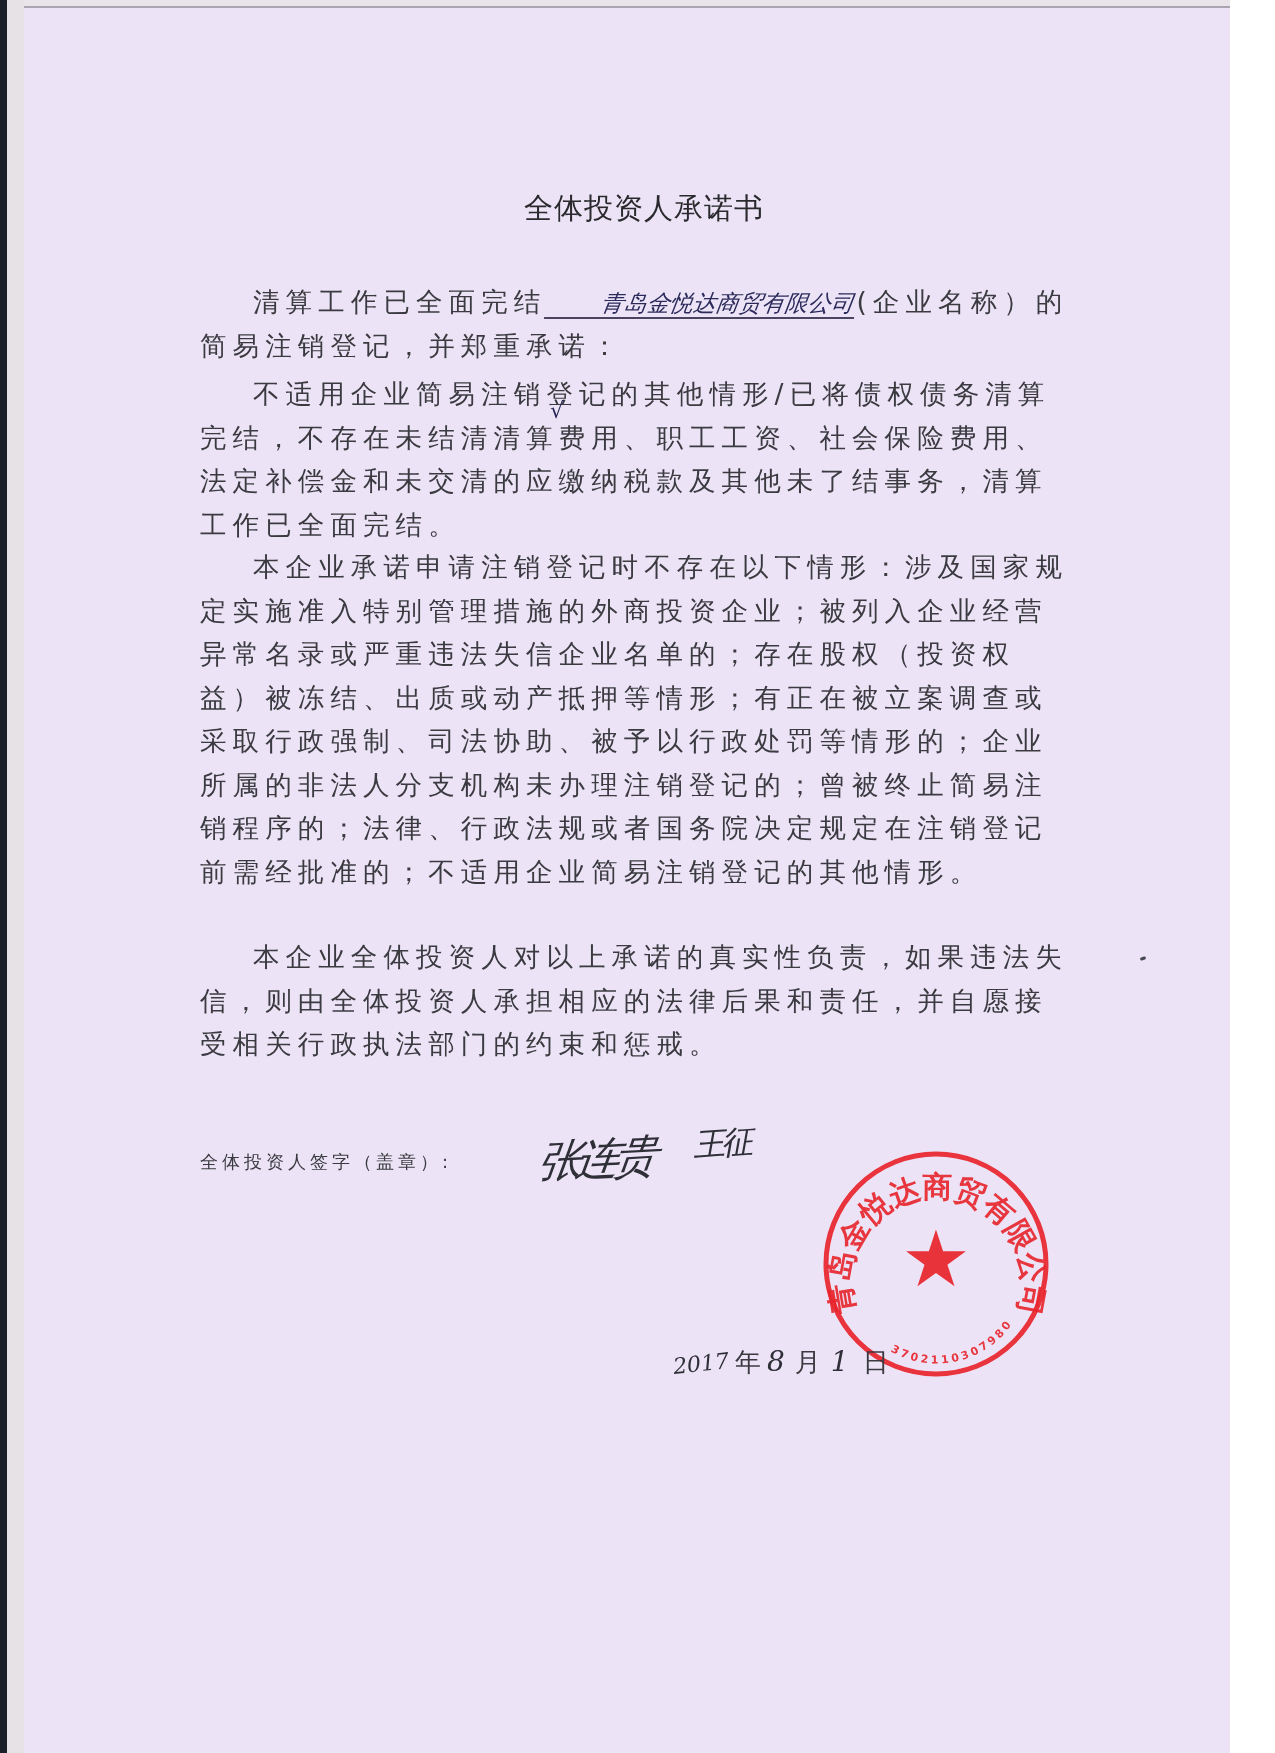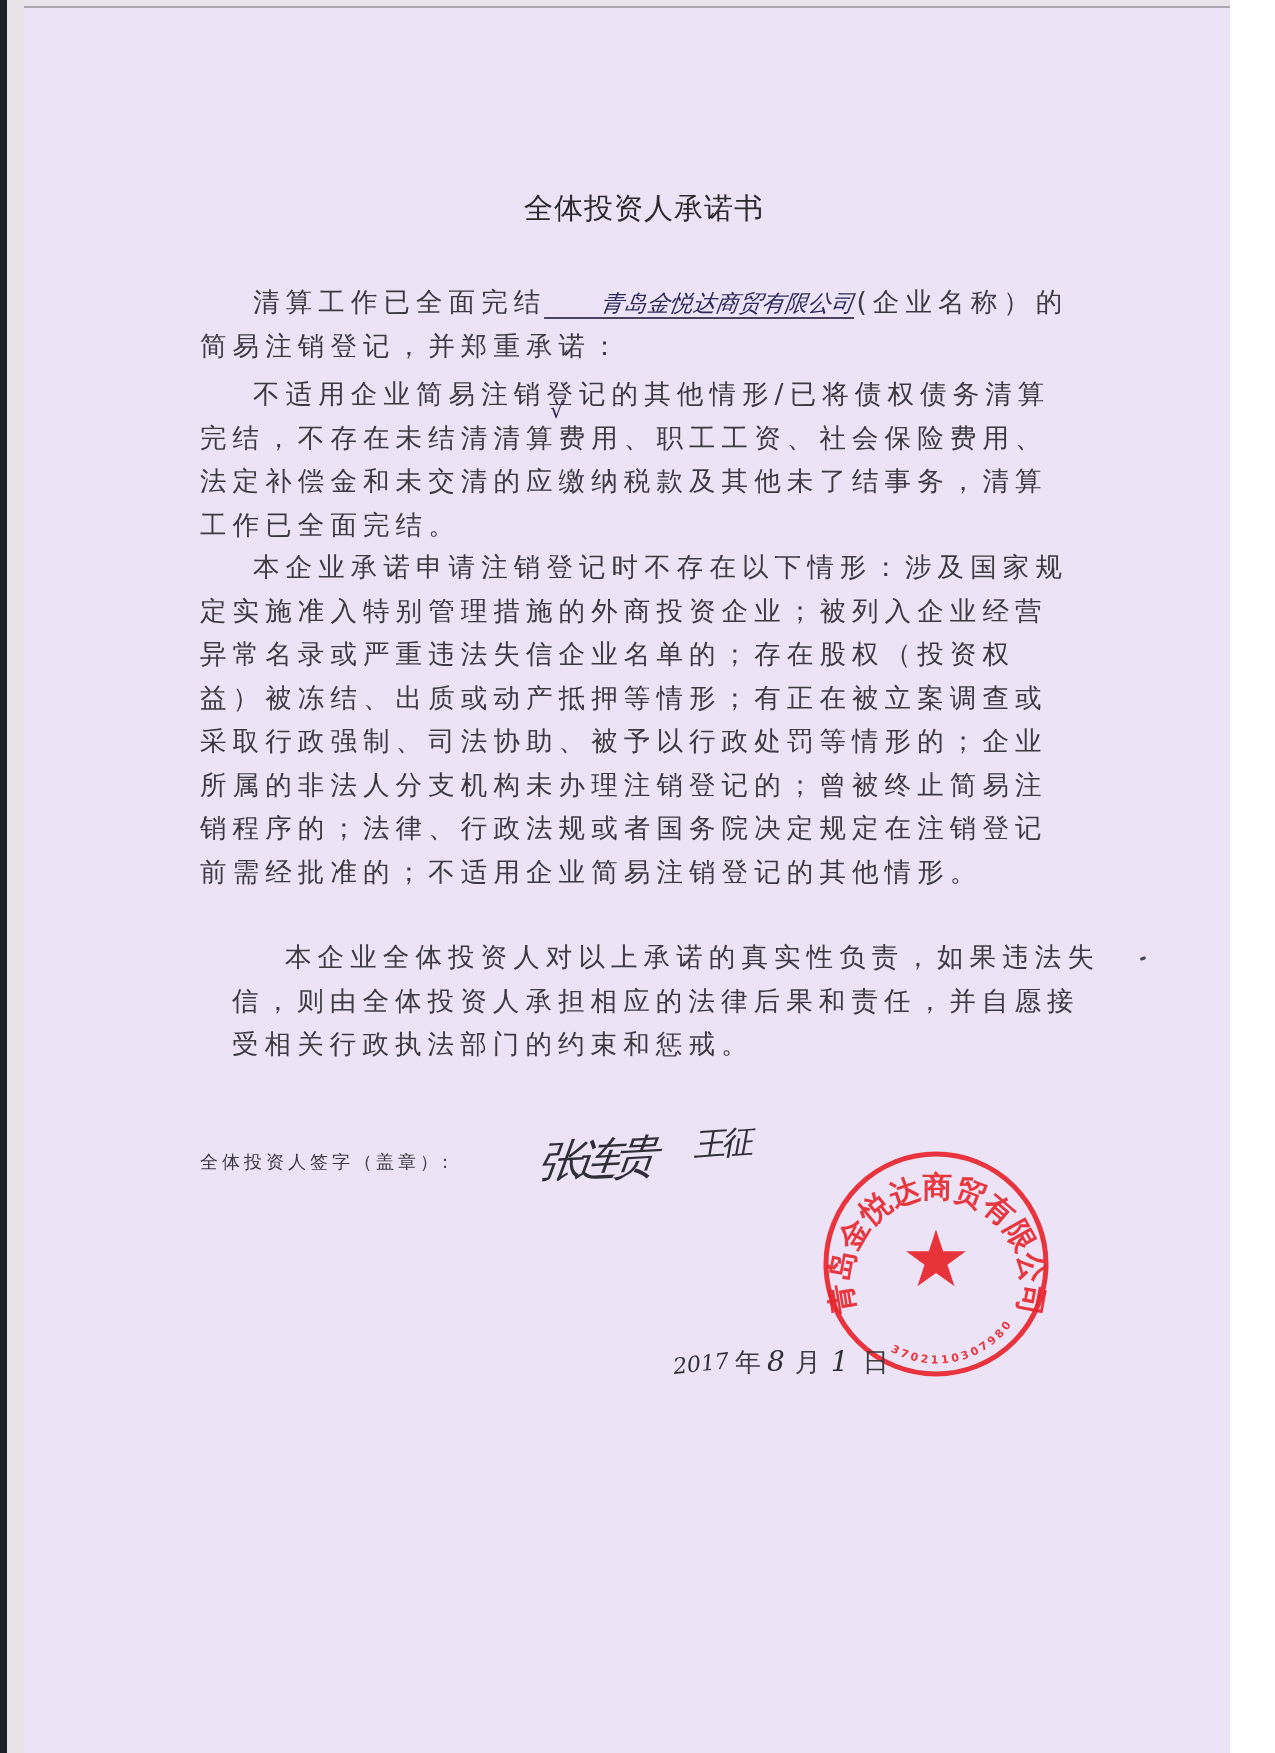--- a/index.html
+++ b/index.html
@@ -25,21 +25,21 @@
   }
   .body-text {
     position: absolute; left: 200px; width: 870px;
     font-size: 26.5px; color: #3a3a40; line-height: 43.5px;
     letter-spacing: 6.1px;
   }
   .para { margin: 0; text-indent: 2em; }
   .p1 { top: 280px; }
   .p2 { top: 372px; }
   .p3 { top: 545px; }
-  .p4 { top: 935px; margin-left: 32px; }
+  .p4 { top: 935px; }
   .handwritten-company {
     display: inline-block; font-family: "DejaVu Serif", serif; font-style: italic;
     color: #2b2a5a; font-size: 23px; letter-spacing: 0px;
     border-bottom: 2px solid #4a4460; padding: 0 2px; line-height: 28px;
     transform: skewX(-8deg);
   }
   .checkmark {
     position: absolute; left: 550px; top: 398px; font-size: 22px; color: #2b2a5a;
     font-family: "DejaVu Sans", sans-serif;
   }

